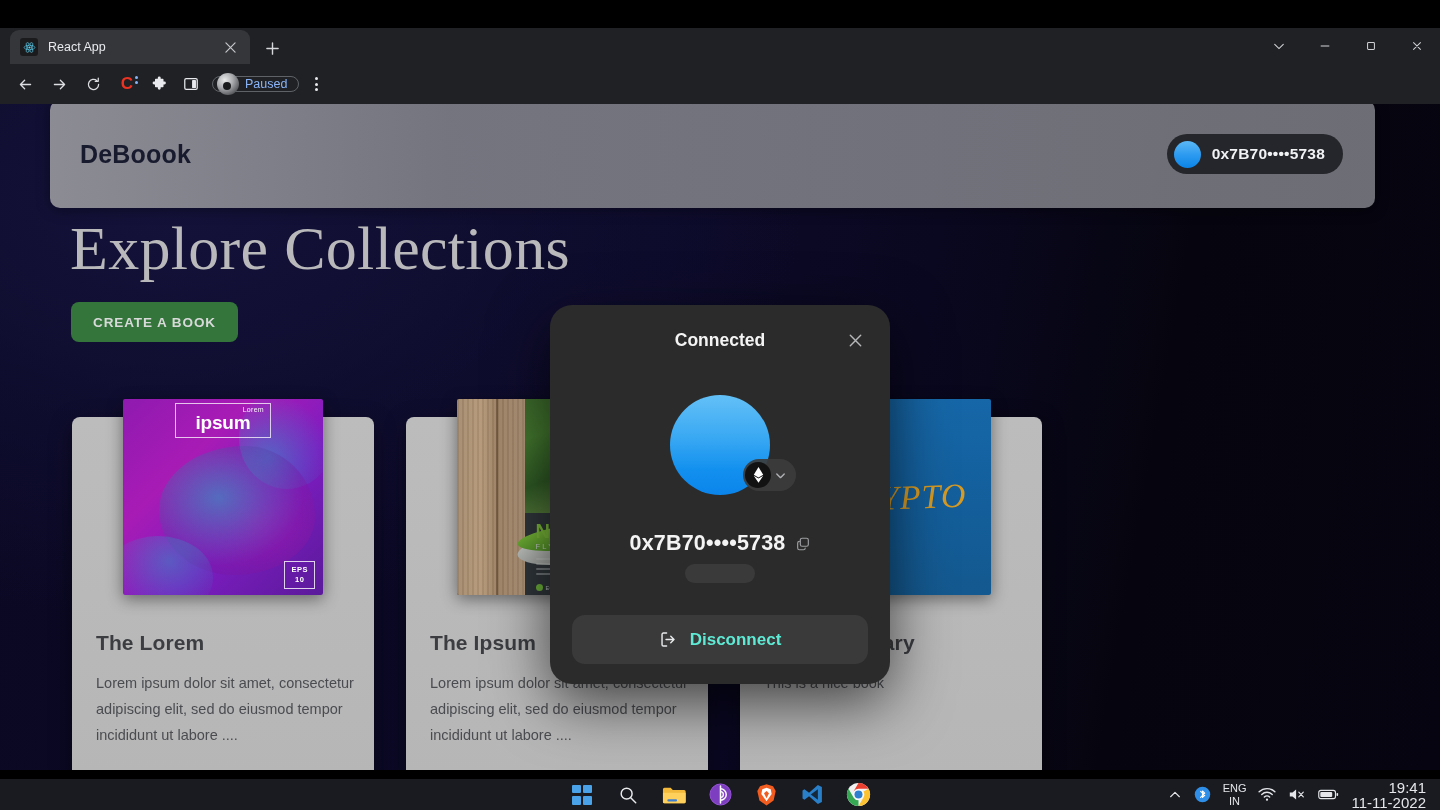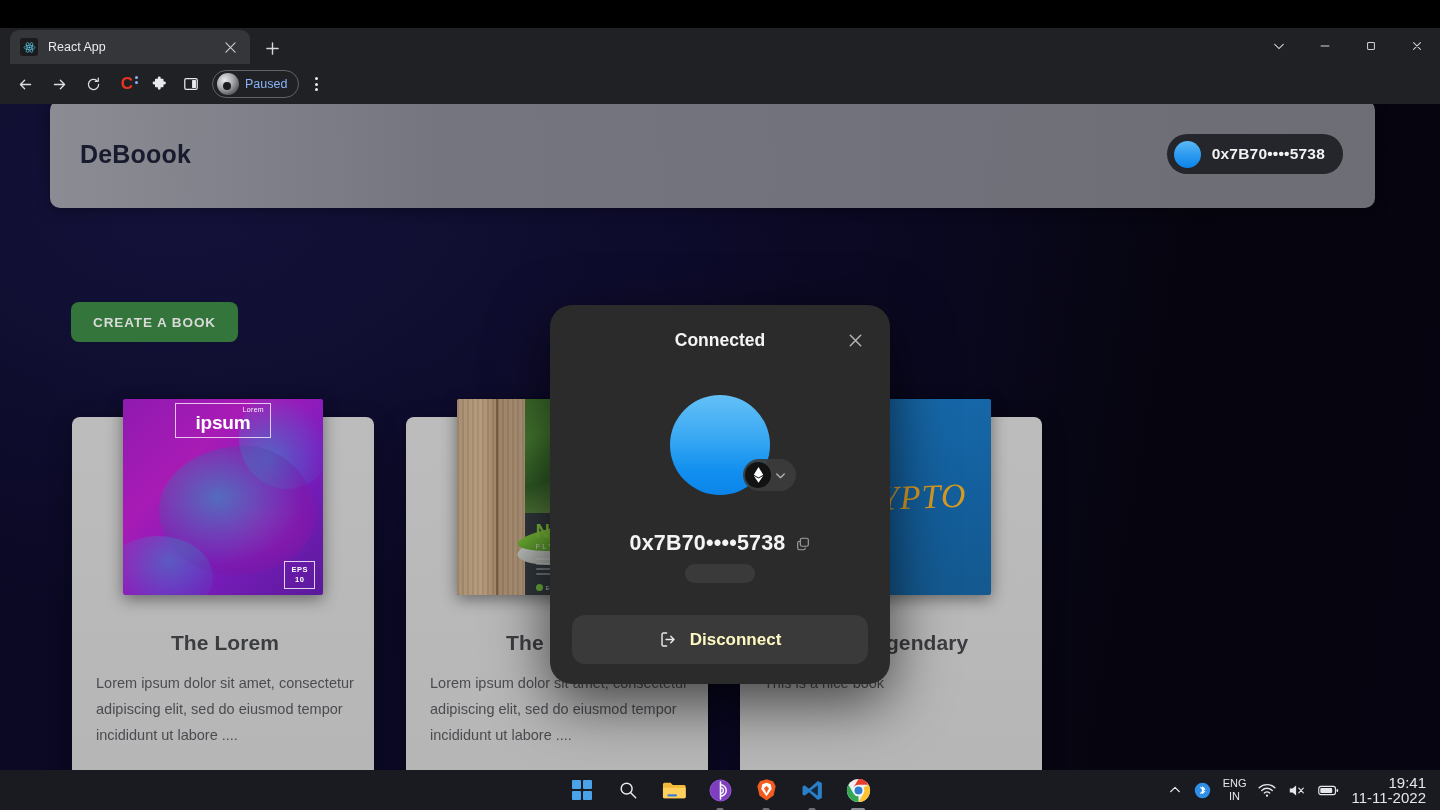--- a/index.html
+++ b/index.html
@@ -89,21 +89,21 @@
   .tb-icon {
     width: 30px; height: 30px; margin-left: 2px;
     display: flex; align-items: center; justify-content: center;
     color: #e8eaed;
   }
   .ext-c { font-weight: bold; font-size: 17px; color: #ea3323; font-family: "Liberation Sans", sans-serif; position: relative; }
   .ext-c .dots { position:absolute; right:-5px; top:2px; display:flex; flex-direction:column; gap:2px; }
   .ext-c .dots i { width:3px; height:3px; background:#8ab4f8; border-radius:50%; display:block; }
   .profile-pill {
     display: flex; align-items: center; gap: 6px;
-    height: 28px; padding: 0 11px 0 4px;
+    height: 16px; padding: 0 11px 0 4px;
     border: 1px solid #5f6368; border-radius: 14px;
     margin-left: 6px;
   }
   .profile-av {
     width: 22px; height: 22px; border-radius: 50%;
     background: radial-gradient(circle at 35% 32%, #e9e9ea 0%, #a9abae 40%, #5a5c60 75%, #2f3134 100%);
     position: relative; overflow: hidden;
   }
   .profile-av::after {
     content:''; position:absolute; left:6px; top:9px; width:8px; height:8px;
@@ -180,21 +180,21 @@
   }
   .cover {
     width: 200px; height: 196px;
     border-radius: 2px;
     overflow: hidden; position: relative;
     box-shadow: 0 4px 16px rgba(0,0,0,.45);
   }
   .card-body { position: absolute; left: 24px; right: 20px; top: 214px; }
   .card-title {
     font-size: 21px; font-weight: bold; color: #3c3d41;
-    margin-bottom: 15px; letter-spacing: .1px; text-align: center;
+    margin-bottom: 15px; letter-spacing: .1px;
   }
   .card-desc {
     font-size: 14.5px; color: #4b4c50; line-height: 26px;
   }
 
   
   .cv-purple {
     background: linear-gradient(135deg, #8f1ab0 0%, #a81bb5 32%, #7d1cc0 62%, #5a1a9a 100%);
     width: 100%; height: 100%; position: relative;
   }
@@ -350,30 +350,30 @@
   .addr-text { font-size: 21.5px; font-weight: bold; color: #f4f4f5; letter-spacing: .2px; }
   .copy-icon { color: #9d9ea1; display: flex; align-items: center; }
   .skeleton {
     width: 70px; height: 19px; margin: 8px auto 0;
     background: #3a3a3a; border-radius: 10px;
   }
   .disconnect-btn {
     position: absolute; left: 22px; right: 22px; bottom: 20px;
     height: 49px; background: #3a3a3a;
     border: none; border-radius: 13px;
-    color: #fef9c3; font-size: 17px; font-weight: bold;
+    color: #5eead4; font-size: 17px; font-weight: bold;
     display: flex; align-items: center; justify-content: center; gap: 12px;
     font-family: "Liberation Sans", sans-serif;
   }
   .disconnect-btn .ic { display: flex; align-items: center; color: #e9eaec; }
 
   
   .taskbar {
     position: absolute; left: 0; bottom: 0;
-    width: 1440px; height: 40px;
+    width: 1440px; height: 31px;
     background: #191b20;
     display: flex; align-items: center;
     z-index: 60;
   }
   .tb-center {
     position: absolute; left: 50%; transform: translateX(-50%);
     display: flex; align-items: center; gap: 18px;
   }
   .tb-app {
     width: 28px; height: 28px;
@@ -510,20 +510,21 @@
   <div class="viewport">
 
     <div class="site-header">
       <div class="brand">DeBoook</div>
       <div class="wallet-btn">
         <span class="wallet-av"></span>
         <span class="wallet-addr">0x7B70••••5738</span>
       </div>
     </div>
 
+    <div class="hero-title">Explore Collections</div>
     <button class="create-btn">CREATE A BOOK</button>
 
     <div class="cards">
 
       <div class="card">
         <div class="cover-wrap">
           <div class="cover">
             <div class="cv-purple">
               <span class="blob2"></span>
               <span class="blob1"></span>

